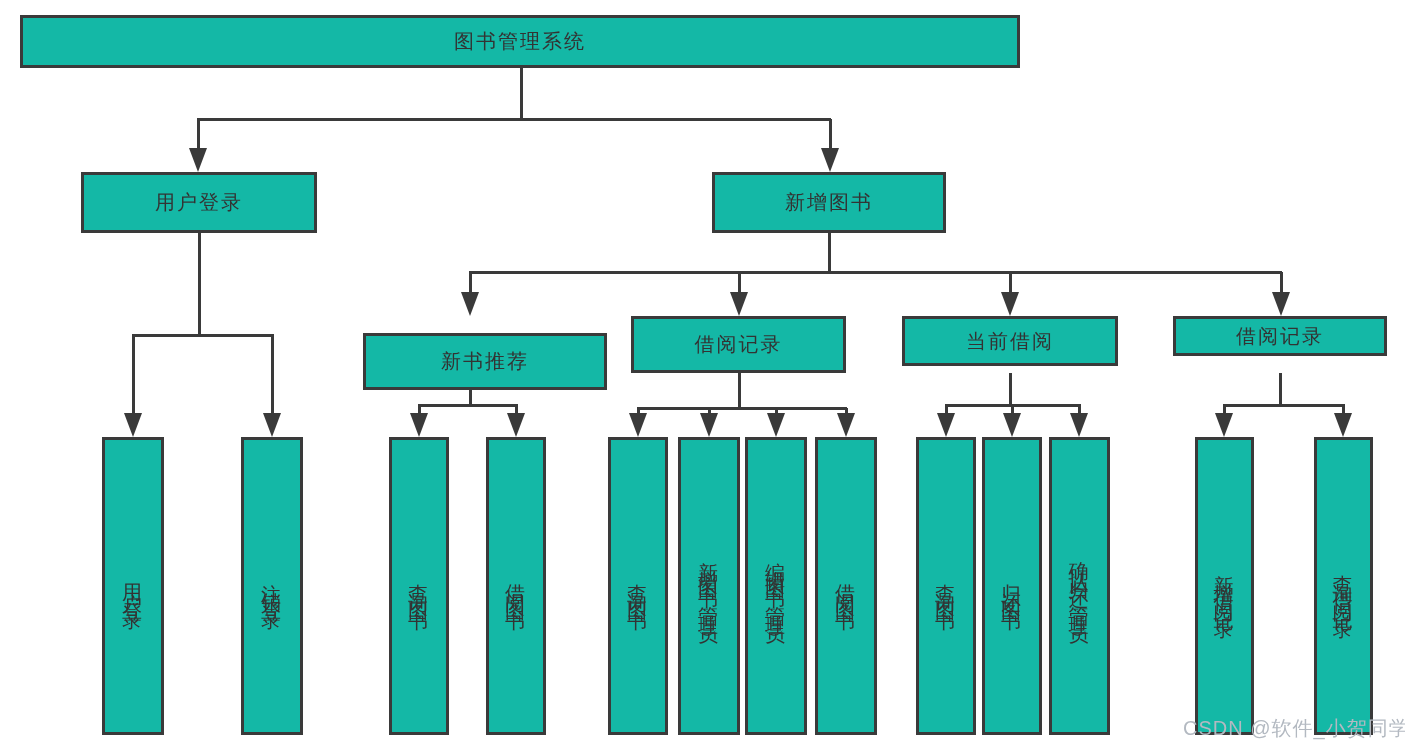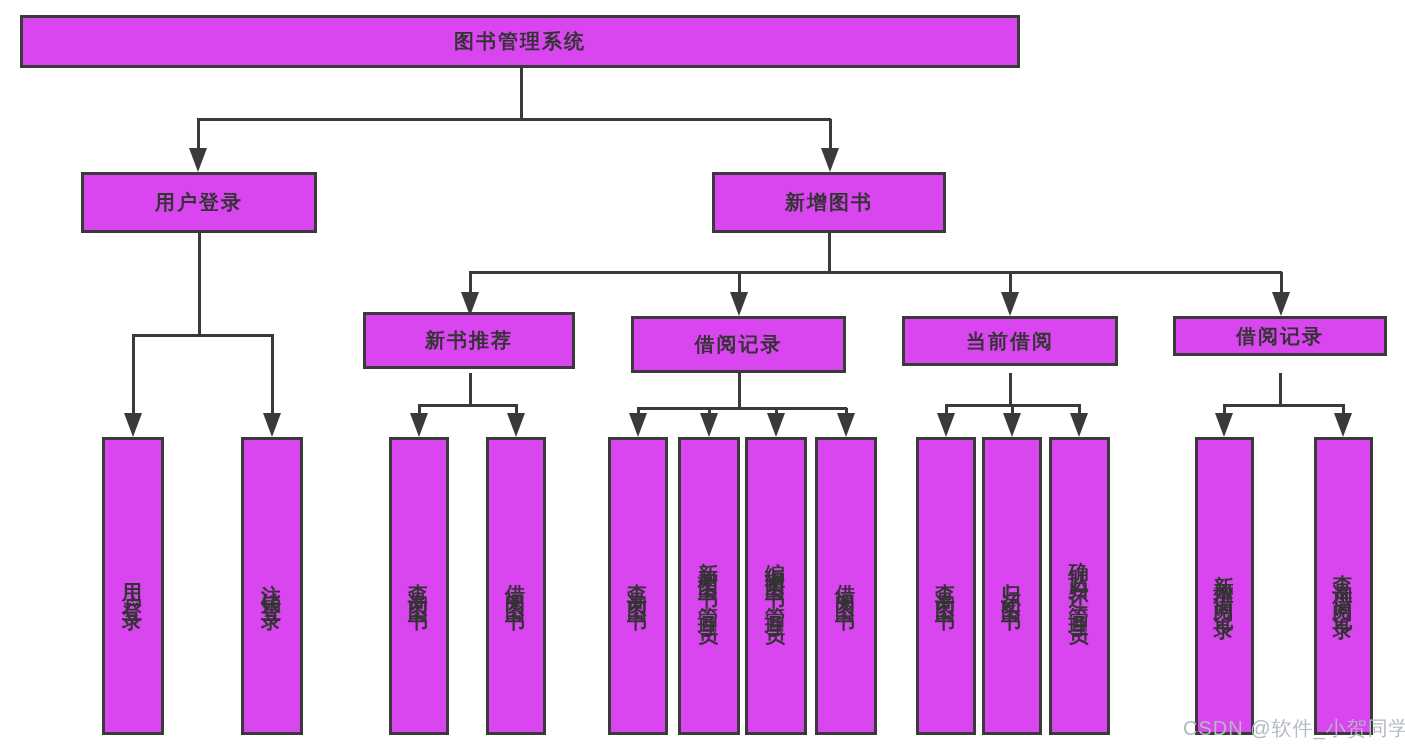--- a/index.html
+++ b/index.html
@@ -10,24 +10,24 @@
   }
   html,body{margin:0;padding:0;}
   body{
     width:1405px;height:747px;overflow:hidden;
     background:var(--background);
     font-family:"Liberation Sans","DejaVu Sans",sans-serif;
   }
   #canvas{position:relative;width:1405px;height:747px;}
   .node{
     position:absolute;box-sizing:border-box;
-    background:#d946ef;border:3px solid var(--line);
+    background:#14b8a6;border:3px solid var(--line);
     display:flex;align-items:center;justify-content:center;
     color:var(--text);font-size:20px;letter-spacing:2px;
-    text-align:center;z-index:2;font-weight:bold;
+    text-align:center;z-index:2;
   }
   .node.v{
     writing-mode:vertical-rl;text-orientation:mixed;
     letter-spacing:9px;font-size:20px;padding:8px 0;
   }
   .vl{position:absolute;width:3px;background:var(--line);z-index:1;}
   .hl{position:absolute;height:3px;background:var(--line);z-index:1;}
   .arrow{
     position:absolute;width:0;height:0;z-index:1;
     border-left:9px solid transparent;border-right:9px solid transparent;
@@ -41,21 +41,21 @@
 </head>
 <body>
 
 <div id="canvas">
 
   <div class="node" style="left:20px;top:15px;width:1000px;height:53px;">图书管理系统</div>
 
   <div class="node" style="left:81px;top:172px;width:236px;height:61px;">用户登录</div>
   <div class="node" style="left:712px;top:172px;width:234px;height:61px;">新增图书</div>
 
-  <div class="node" style="left:363px;top:312px;width:212px;height:57px;">新书推荐</div>
+  <div class="node" style="left:363px;top:333px;width:244px;height:57px;">新书推荐</div>
   <div class="node" style="left:631px;top:316px;width:215px;height:57px;">借阅记录</div>
   <div class="node" style="left:902px;top:316px;width:216px;height:50px;">当前借阅</div>
   <div class="node" style="left:1173px;top:316px;width:214px;height:40px;">借阅记录</div>
 
   <div class="node v" style="left:102px;top:437px;width:62px;height:298px;">用户登录</div>
   <div class="node v" style="left:241px;top:437px;width:62px;height:298px;">注销登录</div>
 
   <div class="node v" style="left:389px;top:437px;width:60px;height:298px;">查询图书</div>
   <div class="node v" style="left:486px;top:437px;width:60px;height:298px;">借阅图书</div>
 

